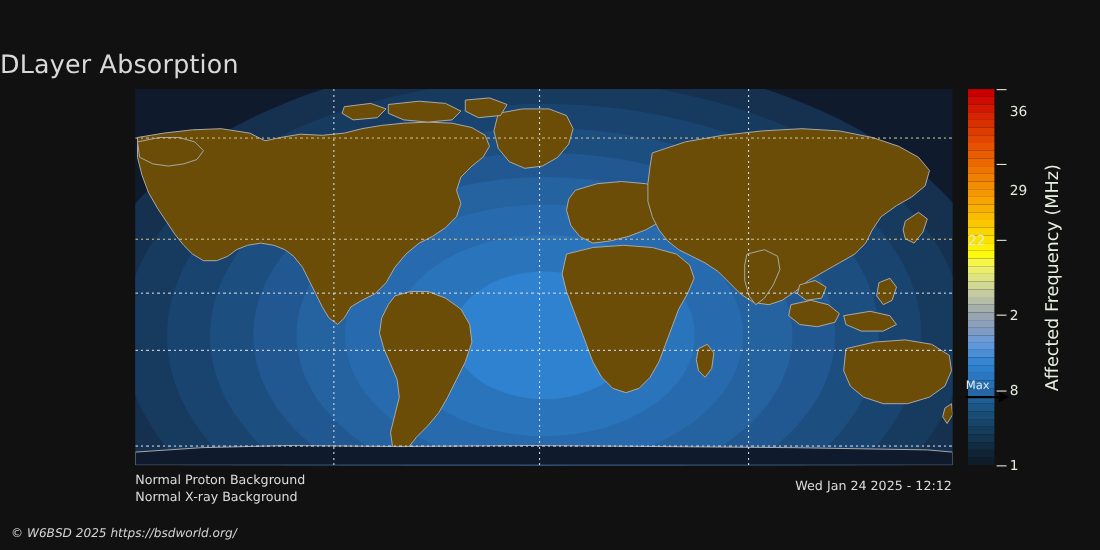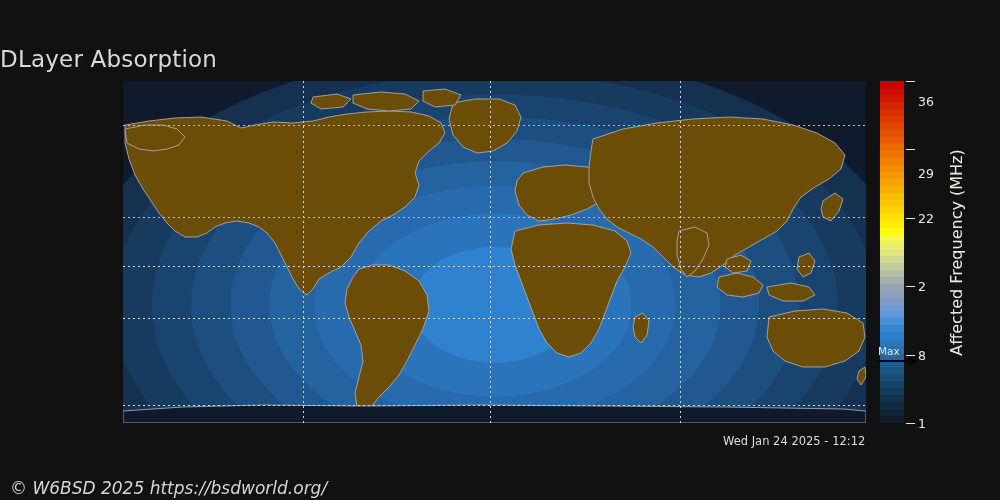--- a/index.html
+++ b/index.html
@@ -56,21 +56,21 @@
   #max-marker { position:absolute; left:876px; top:345px; width:46px; height:22px; }
   #max-marker .mx-text{ position:absolute; left:2px; top:0; font-size:10.5px; color:#dfe6ee; }
   #max-marker .mx-line{ position:absolute; left:2px; top:15px; width:32px; height:2px; background:#000; }
   #max-marker .mx-head{ position:absolute; left:32px; top:11px; width:0;height:0;
                         border-left:9px solid #000; border-top:5px solid transparent;
                         border-bottom:5px solid transparent; }
 
   
   #notes { position:absolute; left:123px; top:429px; font-size:11.5px; color:#dcdcdc; line-height:15px; }
   #stamp { position:absolute; left:723px; top:434px; font-size:11.5px; color:#dcdcdc; }
-  #copyright { position:absolute; left:10px; top:478px; font-size:17px; font-style:italic; color:#d5d5d5; }
+  #copyright { position:absolute; left:10px; top:478px; font-size:11px; font-style:italic; color:#d5d5d5; }
 </style>
 </head>
 <body>
 
 <div id="title">DLayer Absorption</div>
 
 <div id="map-panel">
   <div id="ocean"></div>
 
   <div id="contours">
@@ -222,28 +222,30 @@
   <span>Affected Frequency (MHz)</span>
 </div>
 
 <div id="max-marker">
   <div class="mx-text">Max</div>
   <div class="mx-line"></div>
   <div class="mx-head"></div>
 </div>
 
 <div id="notes">
+  <div>Normal Proton Background</div>
+  <div>Normal X-ray Background</div>
 </div>
 <div id="stamp">Wed Jan 24 2025 - 12:12</div>
 <div id="copyright">© W6BSD 2025 https://bsdworld.org/</div>
 
 <div class="cb-tick" style="top: 81px; left: 906px; position: absolute;"></div>
 <div class="cb-lbl" style="top: 81px; left: 918px; position: absolute; margin-top: 20px;">36</div>
 <div class="cb-tick" style="top: 149.4px; left: 906px; position: absolute;"></div>
 <div class="cb-lbl" style="top: 149.4px; left: 918px; position: absolute; margin-top: 24px;">29</div>
 <div class="cb-tick" style="top: 217.8px; left: 906px; position: absolute;"></div>
-<div class="cb-lbl" style="top: 217.8px; left: 918px; position: absolute;">22</div>
+<div class="cb-lbl" style="top: 217.8px; left: 880px; position: absolute;">22</div>
 <div class="cb-tick" style="top: 286.2px; left: 906px; position: absolute;"></div>
 <div class="cb-lbl" style="top: 286.2px; left: 918px; position: absolute;">2</div>
 <div class="cb-tick" style="top: 354.6px; left: 906px; position: absolute;"></div>
 <div class="cb-lbl" style="top: 354.6px; left: 918px; position: absolute;">8</div>
 <div class="cb-tick" style="top: 423px; left: 906px; position: absolute;"></div>
 <div class="cb-lbl" style="top: 423px; left: 918px; position: absolute;">1</div>
 
 </body></html>

